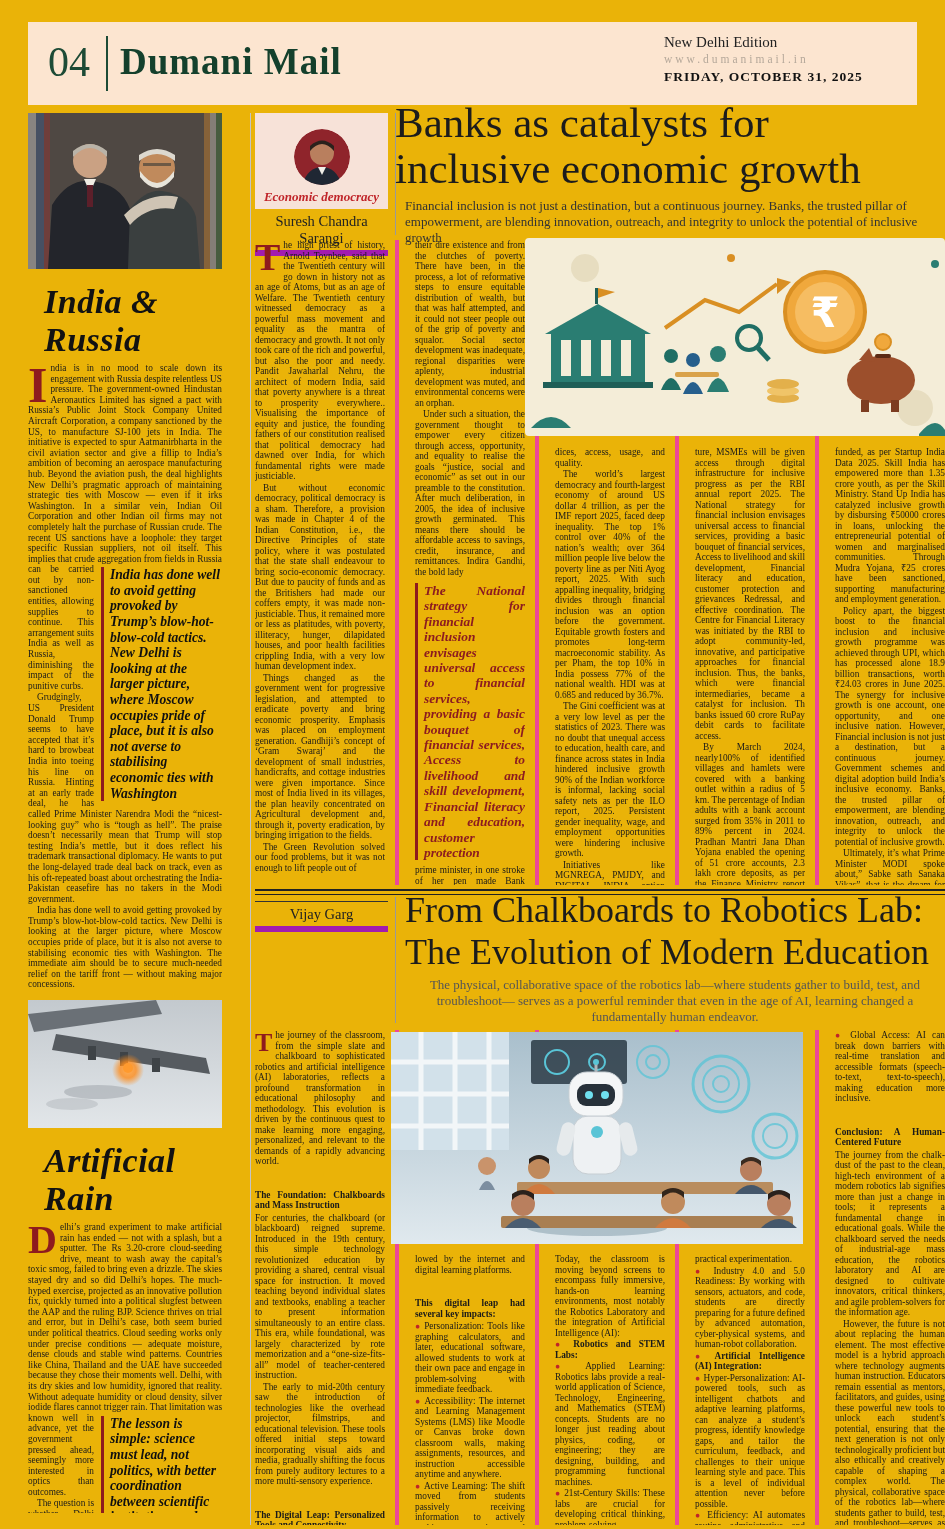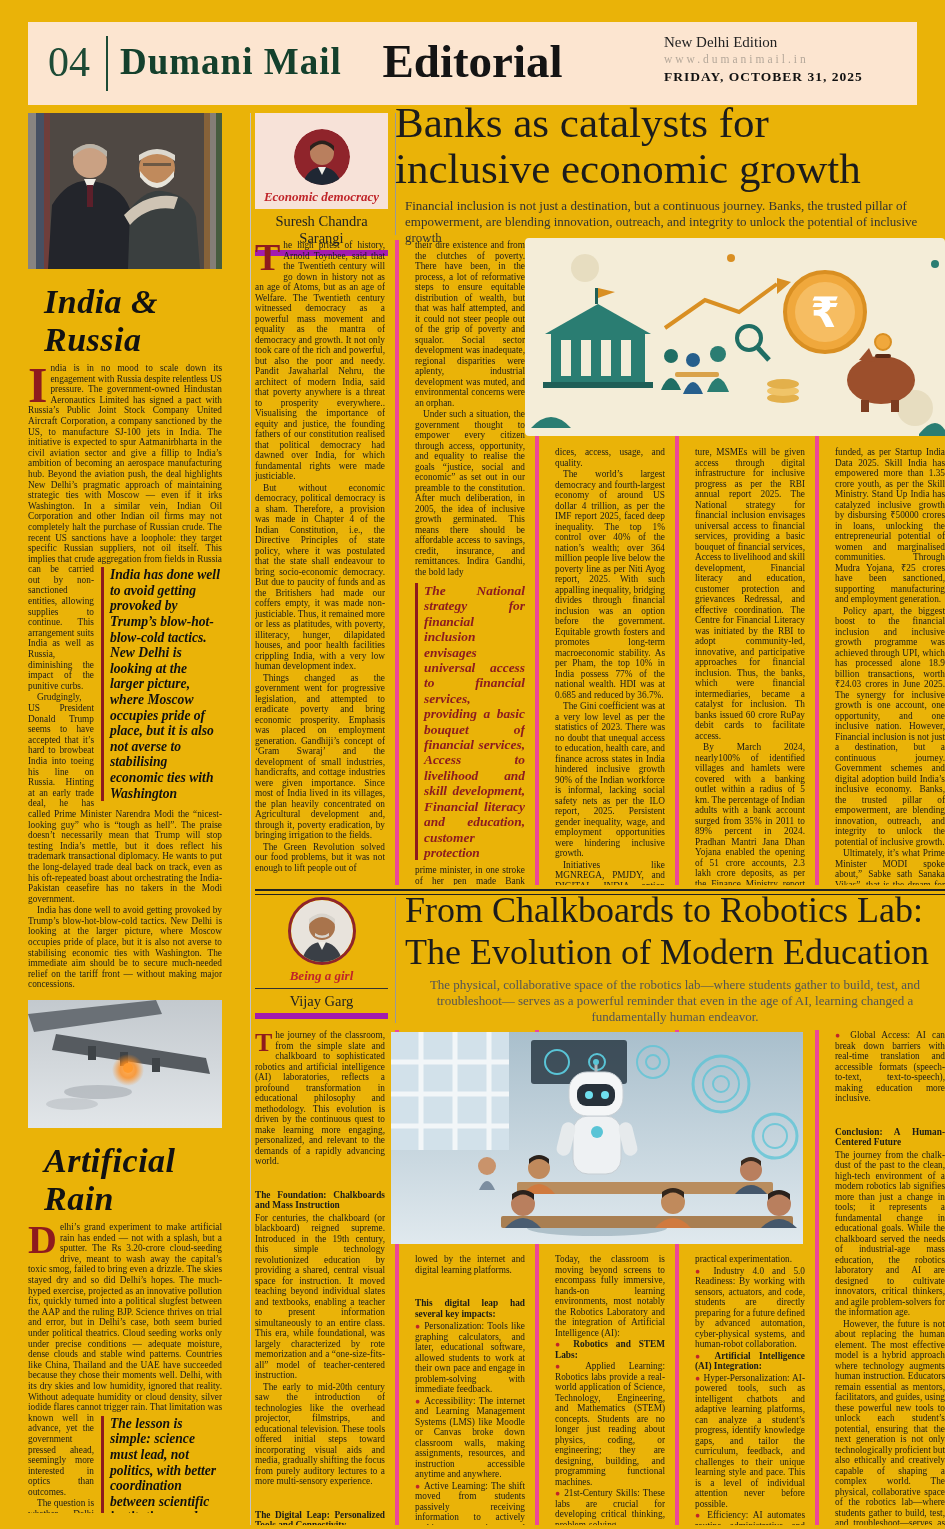--- a/index.html
+++ b/index.html
@@ -77,21 +77,20 @@
 </style>
 </head>
 <body>
 
 <div class="page">
 
   <div class="masthead">
     <div class="pageno">04</div>
     <div class="mast-div"></div>
     <div class="brand">Dumani Mail</div>
-    <div class="section-title">Editorial</div>
     <div class="edition-block">
       <div class="edition-name">New Delhi Edition</div>
       <div class="edition-url">www.dumanimail.in</div>
       <div class="edition-date">FRIDAY, OCTOBER 31, 2025</div>
     </div>
   </div>
 
   <div class="vdiv-main"></div>
 
   <div class="left-col">
@@ -271,33 +270,20 @@
       </div>
     </div>
 
     <div class="banks-rule1"></div>
     <div class="banks-rule2"></div>
   </div>
 
   <div class="edu">
 
     <div class="author-box">
-      <div class="avatar-wrap">
-        <span class="avatar-circle" style="width:62px;height:62px;margin-bottom:3px;border:3px solid #8f242b;">
-          <svg width="62" height="62" viewBox="0 0 62 62">
-            <circle cx="31" cy="31" r="31" fill="#e8e3dc"></circle>
-            <circle cx="31" cy="27" r="13" fill="#a9744c"></circle>
-            <path d="M18 24 Q31 10 44 24 L44 19 Q31 8 18 19 Z" fill="#d8d4cd"></path>
-            <path d="M24 33 Q31 38 38 33 L38 36 Q31 40 24 36 Z" fill="#d8d4cd"></path>
-            <path d="M10 62 Q16 42 31 42 Q46 42 52 62 Z" fill="#3a3f46"></path>
-            <path d="M27 42 L31 50 L35 42 Z" fill="#f0ede6"></path>
-          </svg>
-        </span>
-        <div class="kicker">Being a girl</div>
-      </div>
       <div class="author-name" style="border-top:1px solid #333;margin-top:4px;">Vijay Garg</div>
     </div>
 
     <div class="vrule"></div>
     <div class="headline">From Chalkboards to Robotics Lab:
 The Evolution of Modern Education</div>
     <div class="standfirst">The physical, collaborative space of the robotics lab—where students gather to build, test, and troubleshoot— serves as a powerful reminder that even in the age of AI, learning changed a fundamentally human endeavor.</div>
 
     <div class="col-body">
 

